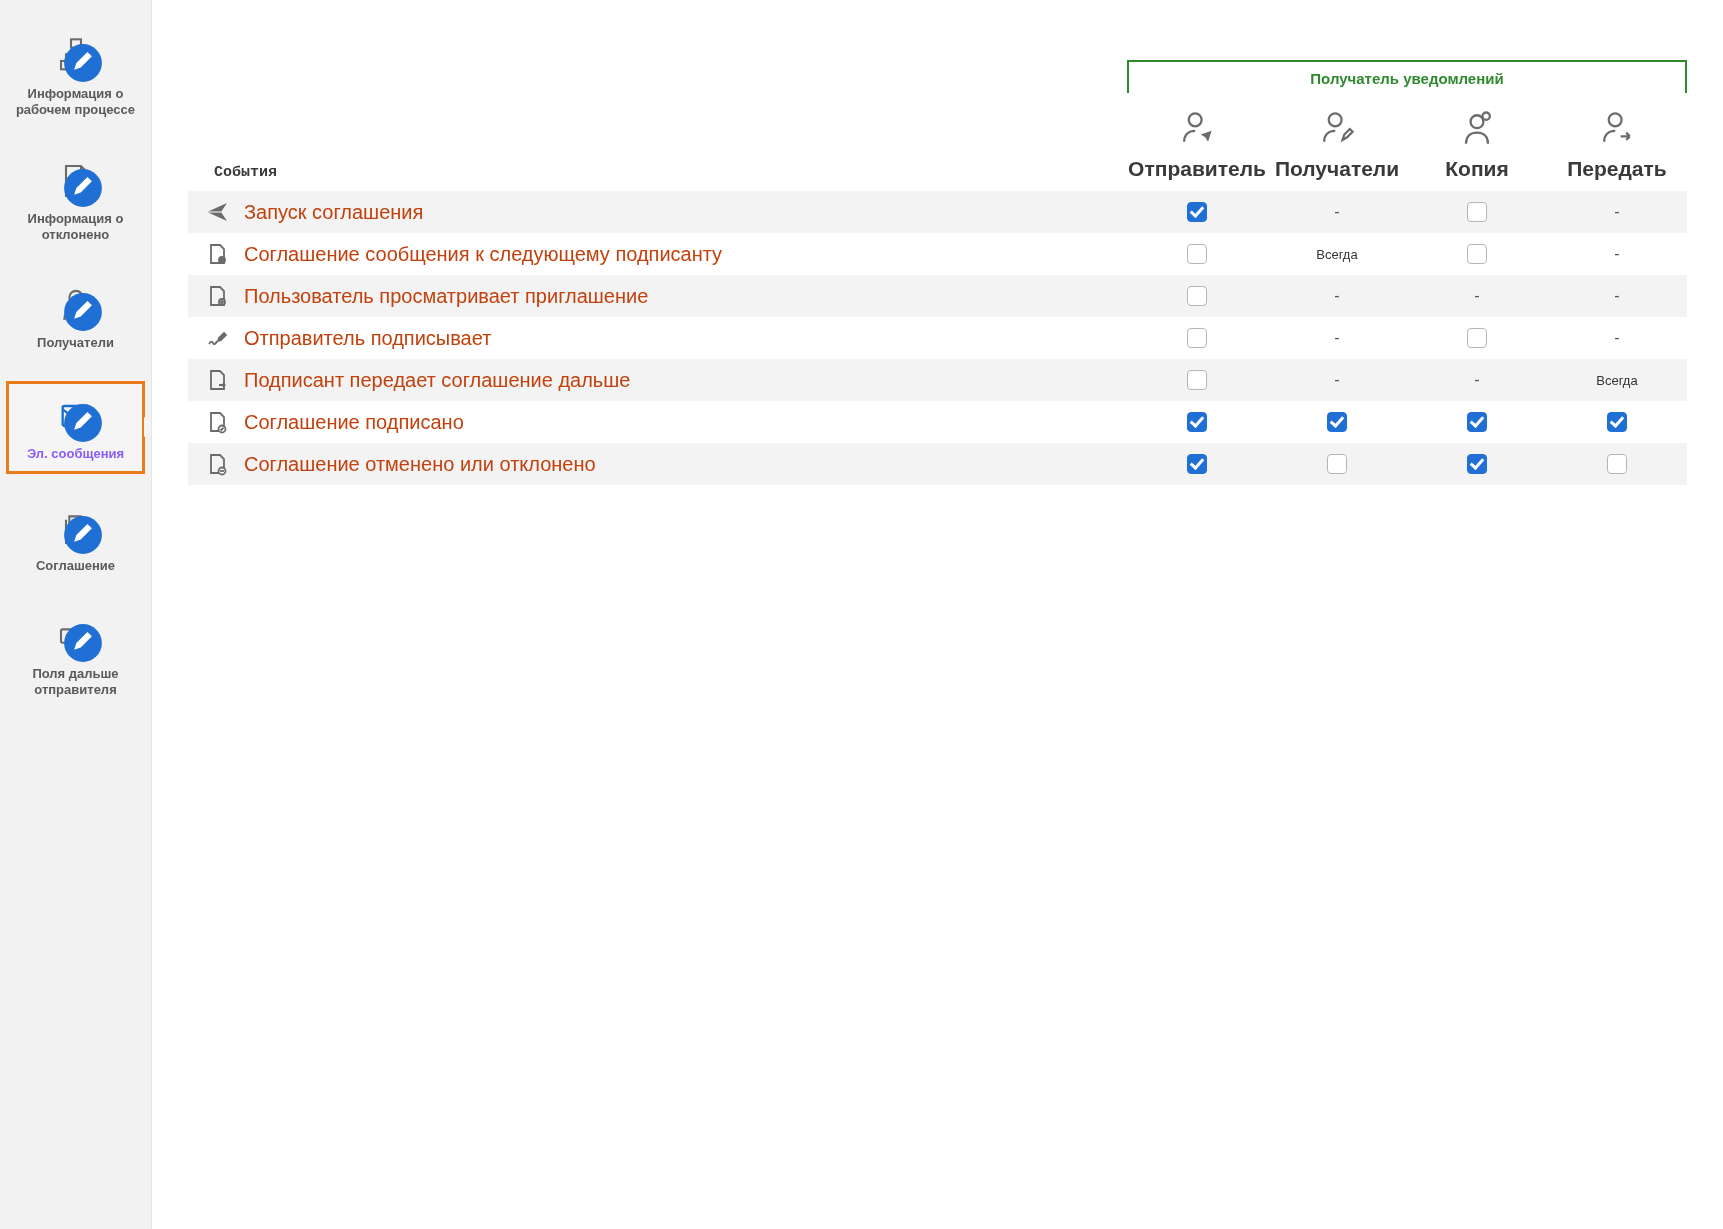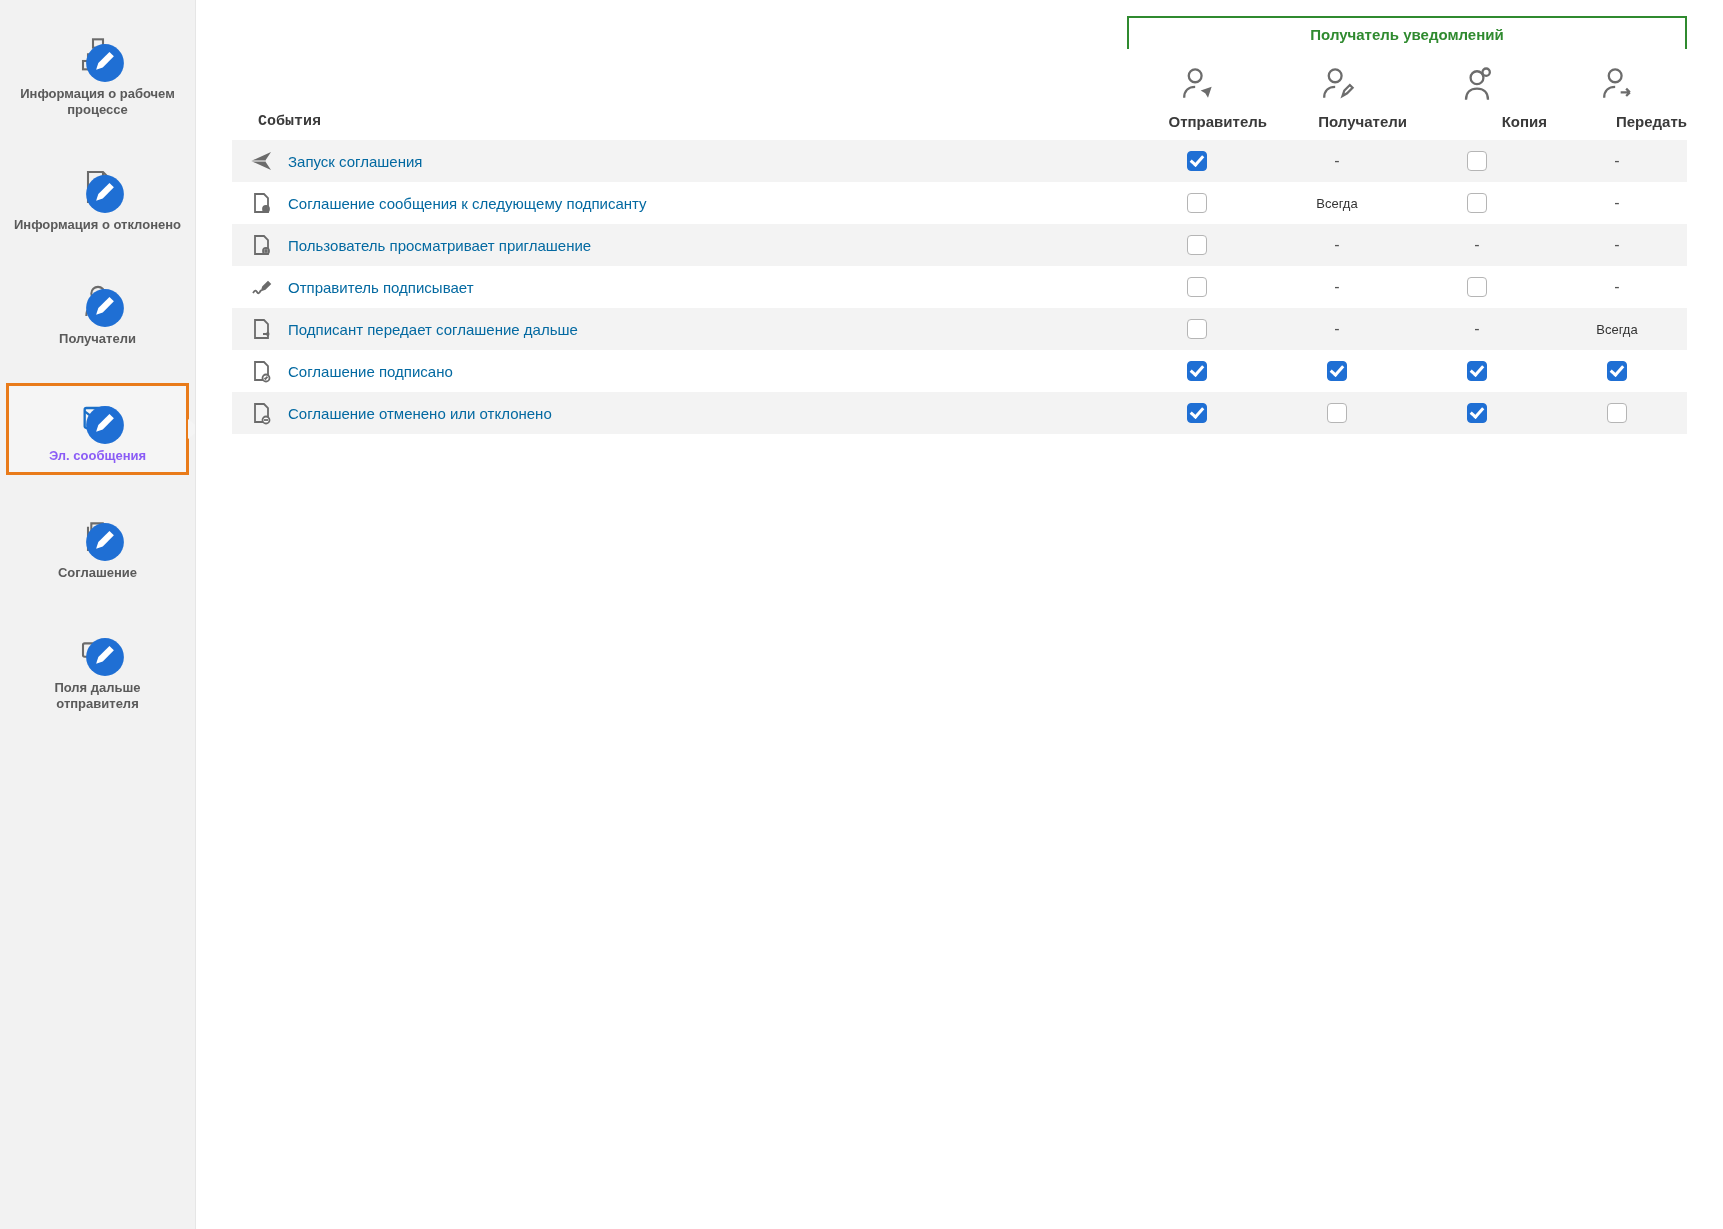--- a/index.html
+++ b/index.html
@@ -8,27 +8,27 @@
   background: #ffffff;
   color: #333;
   font-size: 14px;
   display: flex;
   height: 100vh;
   overflow: hidden;
 }
 
 
 .sidebar {
-  width: 196px;
+  width: 152px;
   background: #f2f2f2;
   border-right: 1px solid #e6e6e6;
   padding: 24px 0;
   display: flex;
   flex-direction: column;
-  gap: 28px;
+  gap: 22px;
   overflow-y: auto;
 }
 .nav-item {
   display: flex;
   flex-direction: column;
   align-items: center;
   text-align: center;
   cursor: pointer;
   padding: 8px 12px;
   position: relative;
@@ -73,21 +73,21 @@
   position: absolute;
   right: -3px;
   bottom: -3px;
   width: 18px;
   height: 18px;
 }
 
 
 .main {
   flex: 1;
-  padding: 16px 36px;
+  padding: 60px 36px;
   overflow: auto;
 }
 .table-wrap { width: 100%; }
 
 .recipient-header {
   text-align: center;
   color: #2f8a2f;
   font-weight: 600;
   font-size: 15px;
   padding: 8px 0 6px;
@@ -116,23 +116,22 @@
 }
 .col-icon {
   width: 44px;
   height: 44px;
   margin: 0 auto 6px;
   color: #6c6c6c;
 }
 .col-icon svg { width: 44px; height: 44px; }
 .col-label {
   font-weight: 700;
-  font-size: 15px;
+  font-size: 21px;
   color: #3a3a3a;
-  text-align: right;
 }
 
 .rows { }
 .row {
   display: flex;
   align-items: center;
   padding: 8px 0;
 }
 .row:nth-child(odd) { background: #f3f3f3; }
 .row-event {
@@ -145,21 +144,21 @@
 .row-icon {
   width: 26px;
   height: 26px;
   color: #6b6b6b;
   flex-shrink: 0;
   display: flex;
   align-items: center;
   justify-content: center;
 }
 .row-icon svg { width: 24px; height: 24px; }
-.row-label { font-size: 15px; color: #0369a1; }
+.row-label { font-size: 20px; color: #c2410c; }
 .row .col {
   width: 140px;
   text-align: center;
 }
 
 .checkbox {
   display: inline-block;
   width: 20px;
   height: 20px;
   border: 1.5px solid #b5b5b5;

